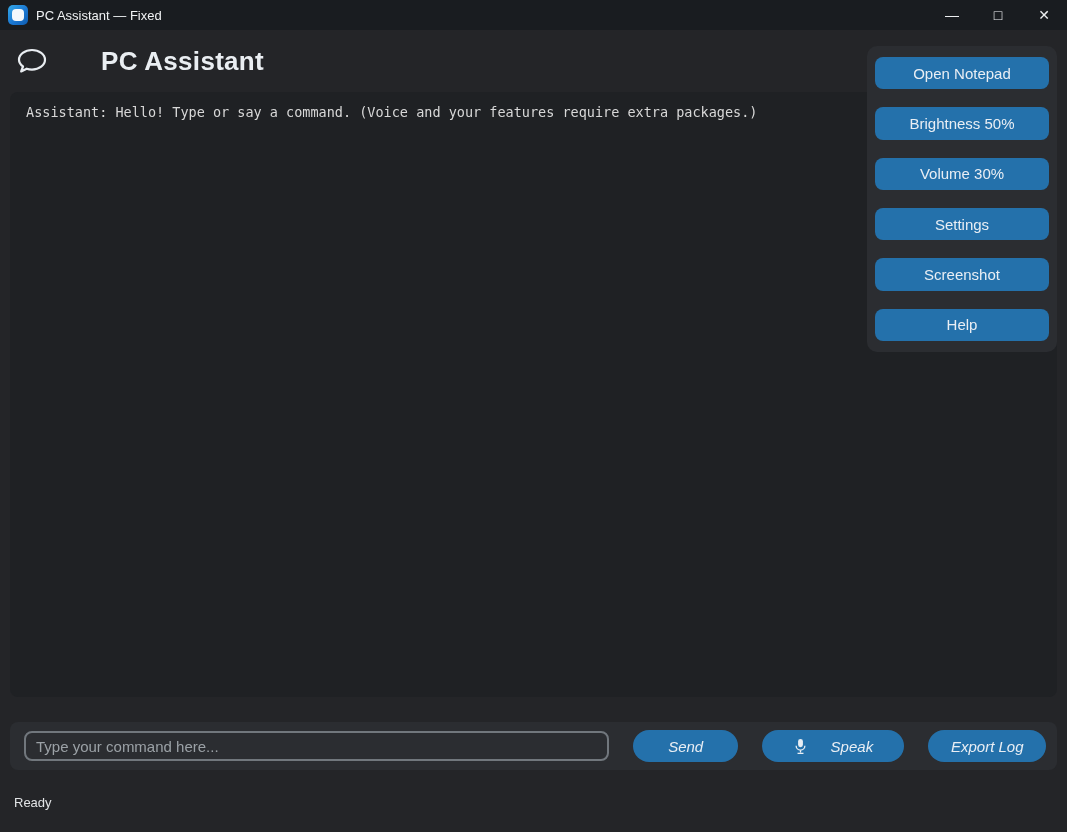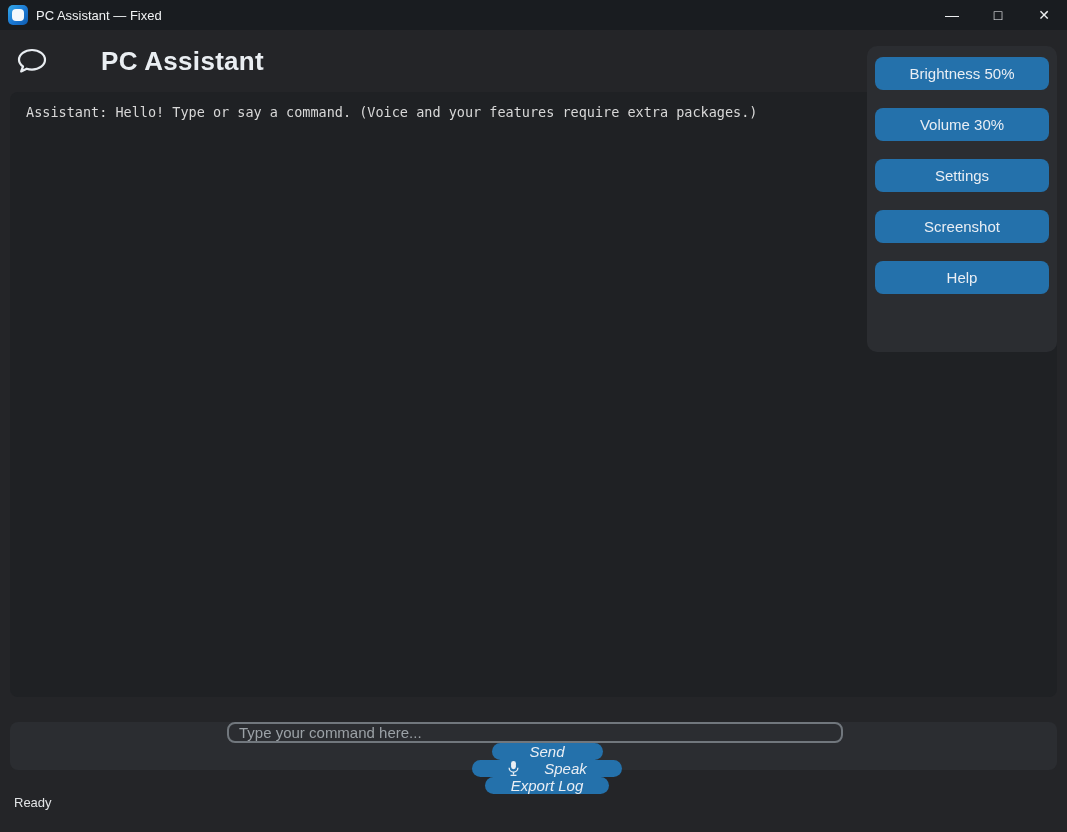--- a/index.html
+++ b/index.html
@@ -73,21 +73,21 @@
   .qbtn{
     height:33px;width:174px;border:none;border-radius:8px;
     background:var(--accent);color:var(--button_text);
     font-family:"Liberation Sans",sans-serif;font-size:15px;
     display:flex;align-items:center;justify-content:center;cursor:pointer;
   }
   
   .composer{
     position:absolute;left:10px;top:722px;width:1047px;height:48px;
     background:var(--panel_bg);border-radius:8px;
-    display:flex;align-items:center;padding:0 11px 0 14px;z-index:2;flex-direction:column;
+    display:flex;align-items:center;padding:0 11px 0 14px;z-index:2;
   }
   .command-input{
     width:616px;height:30px;background:transparent;
     border:2px solid var(--input_border);border-radius:8px;
     color:#e8ecf0;font-size:15px;padding:0 10px;
     font-family:"Liberation Sans",sans-serif;outline:none;
   }
   .command-input::placeholder{color:var(--muted_text);}
   .cbtn{
     height:32px;border:none;border-radius:16px;margin-left:24px;
@@ -125,20 +125,21 @@
     </svg>
   </span>
   <span class="header-title">PC Assistant</span>
 </div>
 
 <div class="chat-area">
   <div class="chat-line">Assistant: Hello! Type or say a command. (Voice and your features require extra packages.)</div>
 </div>
 
 <div class="quick-panel">
+  <button class="qbtn">Open Notepad</button>
   <button class="qbtn">Brightness 50%</button>
   <button class="qbtn">Volume 30%</button>
   <button class="qbtn">Settings</button>
   <button class="qbtn">Screenshot</button>
   <button class="qbtn">Help</button>
 </div>
 
 <div class="composer">
   <input class="command-input" type="text" placeholder="Type your command here..." style="">
   <button class="cbtn send-btn">Send</button>

